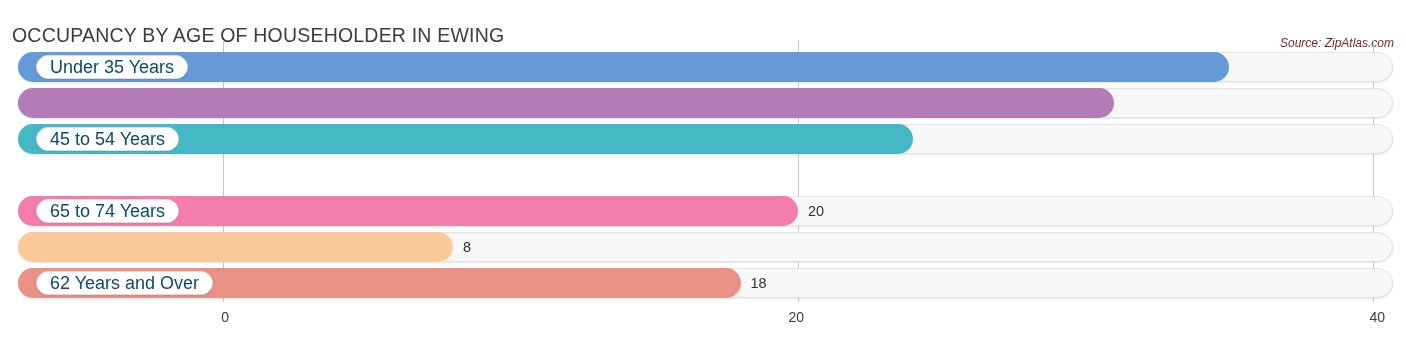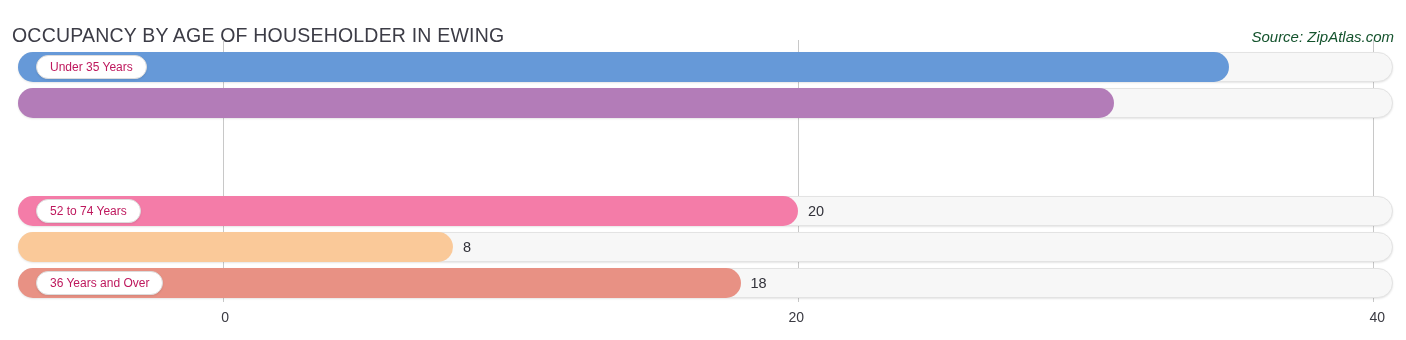--- a/index.html
+++ b/index.html
@@ -1,34 +1,34 @@
 <!DOCTYPE html>
 <html><head>
 <meta charset="utf-8">
 <style>
   html,body{margin:0;padding:0;background:#ffffff;}
   body{width:1406px;height:340px;font-family:"Liberation Sans",sans-serif;position:relative;overflow:hidden;}
 
   #header{position:absolute;left:0;top:0;width:1406px;height:40px;margin-top:16px;}
   #title{position:absolute;left:12px;top:8px;font-size:19.5px;letter-spacing:.2px;color:#3c3c46;white-space:nowrap;}
-  #source{position:absolute;right:12px;top:12px;font-size:15px;font-style:italic;color:#14532d;white-space:nowrap;}
+  #source{position:absolute;right:12px;top:20px;font-size:12px;font-style:italic;color:#7f1d1d;white-space:nowrap;}
 
   #plot{position:absolute;left:0;top:40px;width:1406px;height:265px;}
 
   .gridline{position:absolute;top:0;width:1px;height:262px;background:#c8c8c8;}
 
   .row{position:absolute;left:18px;width:1375px;height:30px;}
   .track{position:absolute;left:0;top:0;width:100%;height:30px;border-radius:15px;
          background:#f7f7f7;border:1px solid #e3e3e3;box-sizing:border-box;
          box-shadow:0 1px 2px rgba(0,0,0,.10);}
   .bar{position:absolute;left:0;top:0;height:30px;border-radius:15px;box-sizing:border-box;}
   .pill{position:absolute;left:18px;top:3px;height:24px;background:#ffffff;border:1px solid #dcdcdc;
         border-radius:12px;display:flex;align-items:center;padding:0 13px;box-sizing:border-box;
         box-shadow:0 1px 2px rgba(0,0,0,.09);}
-  .pill span{font-size:12px;color:#be185d;white-space:nowrap;}
+  .pill span{font-size:18px;color:#0c4a6e;white-space:nowrap;}
   .val-in{position:absolute;top:0;height:30px;display:flex;align-items:center;
           font-size:14.5px;color:#ffffff;margin-top:24px;}
   .val-out{position:absolute;top:0;height:30px;display:flex;align-items:center;
            font-size:14.5px;color:#32323a;}
 
   #axis{position:absolute;left:0;top:305px;width:1406px;height:35px;}
   .tick{position:absolute;top:4px;font-size:14px;color:#3a3a42;transform:translateX(-100%);white-space:nowrap;}
 </style>
 </head>
 <body>
@@ -48,38 +48,46 @@
       <div class="pill">
         <span>Under 35 Years</span>
       </div>
       <div class="val-in" style="left: 1163.25px; width: 34px; justify-content: flex-end;">35</div>
     </div>
     <div class="row" style="top: 48px;">
       <div class="track"></div>
       <div class="bar" style="width: 1096.25px; background: rgb(179, 124, 184);"></div>
       <div class="val-in" style="left: 1056px; width: 34px; justify-content: flex-end;">31</div>
     </div>
+    <div class="row" style="top: 84px;">
+      <div class="track"></div>
+      <div class="bar" style="width: 895px; background: rgb(68, 184, 196);"></div>
+      <div class="pill">
+        <span>45 to 54 Years</span>
+      </div>
+      <div class="val-in" style="left: 847px; width: 34px; justify-content: flex-end;">24</div>
+    </div>
     <div class="row" style="top: 156px;">
       <div class="track"></div>
       <div class="bar" style="width: 780px; background: rgb(244, 124, 168);"></div>
       <div class="pill">
-        <span>52 to 74 Years</span>
+        <span>65 to 74 Years</span>
       </div>
       <div class="val-out" style="left: 790px;">20</div>
     </div>
     <div class="row" style="top: 192px;">
       <div class="track"></div>
       <div class="bar" style="width: 435px; background: rgb(250, 201, 153);"></div>
       <div class="val-out" style="left: 445px;">8</div>
     </div>
     <div class="row" style="top: 228px;">
       <div class="track"></div>
       <div class="bar" style="width: 722.5px; background: rgb(232, 145, 132);"></div>
       <div class="pill">
-        <span>36 Years and Over</span>
+        <span>62 Years and Over</span>
       </div>
       <div class="val-out" style="left: 732.5px;">18</div>
     </div>
   </div>
 
 <div id="axis">
     <div class="tick" style="left: 229px;">0</div>
     <div class="tick" style="left: 804px;">20</div>
     <div class="tick" style="left: 1379px; margin-left: 6px;">40</div>
   </div>

